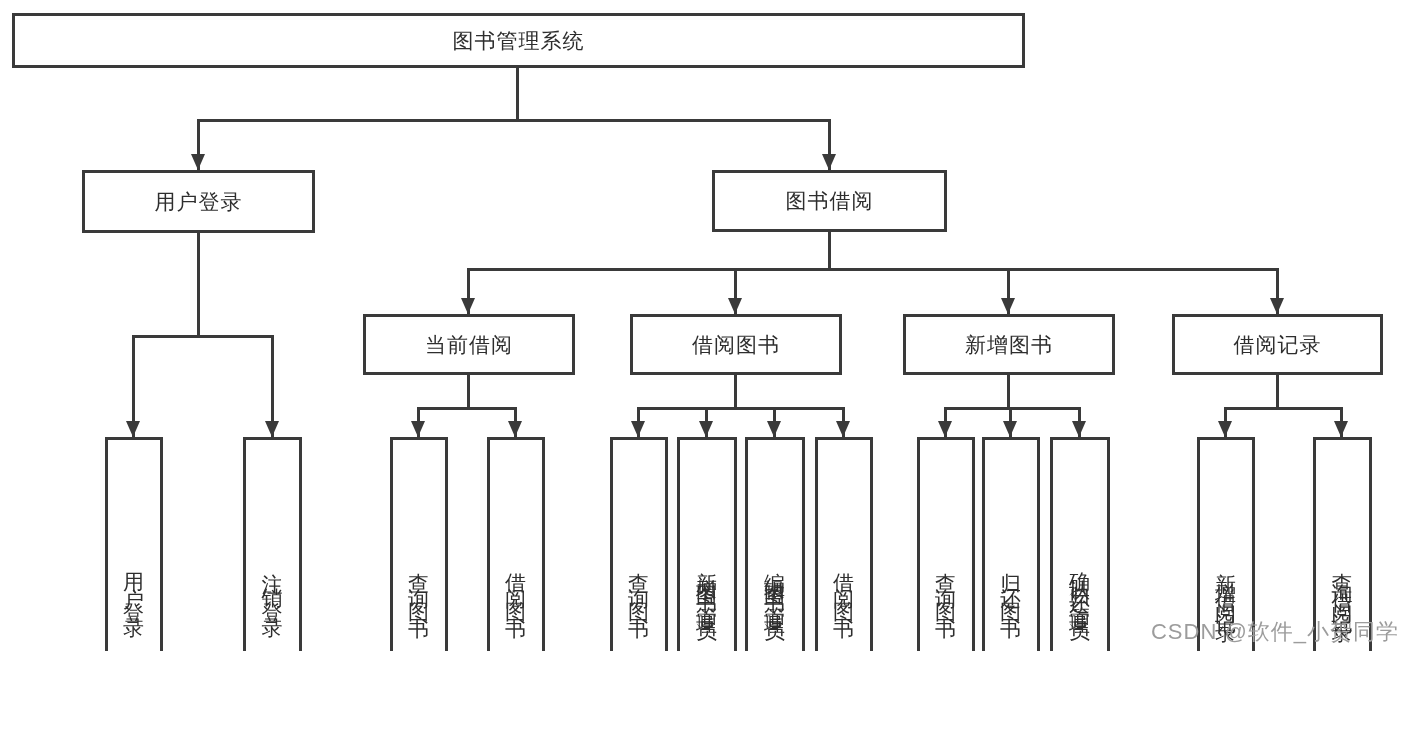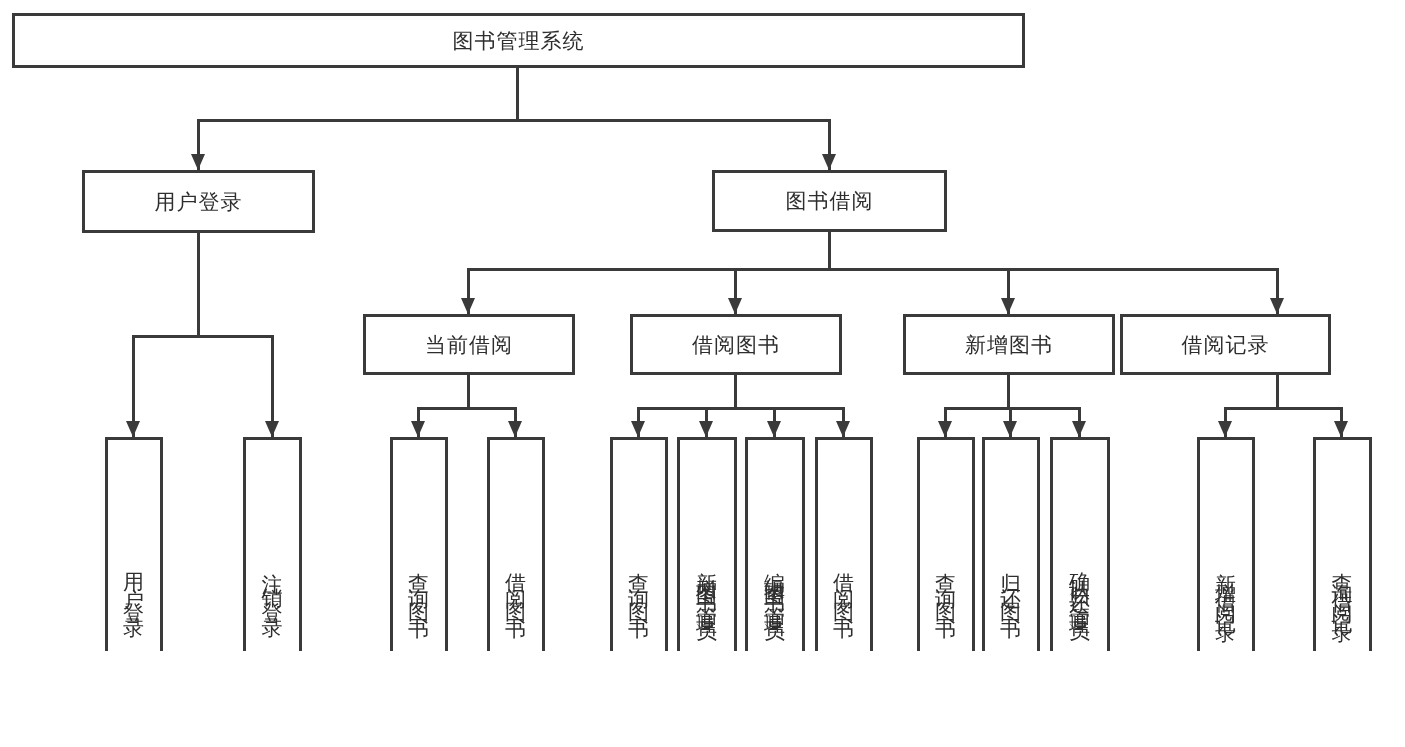--- a/index.html
+++ b/index.html
@@ -26,21 +26,21 @@
     font-size:21px;
     letter-spacing:1px;
     white-space:nowrap;
   }
   #root-box   {left:12px;  top:13px;  width:1013px; height:55px;}
   #user-login {left:82px;  top:170px; width:233px;  height:63px;}
   #book-mgmt  {left:712px; top:170px; width:235px;  height:62px;}
   #new-book-rec   {left:363px;  top:314px; width:212px; height:61px;}
   #book-borrow    {left:630px;  top:314px; width:212px; height:61px;}
   #current-borrow {left:903px;  top:314px; width:212px; height:61px;}
-  #borrow-records {left:1120px; top:314px; width:211px; height:61px;}
+  #borrow-records {left:1172px; top:314px; width:211px; height:61px;}
   
   .leaf{
     position:absolute;
     top:437px;height:298px;
     box-sizing:border-box;
     border:3px solid var(--line);
     background:#ffffff;
     display:flex;align-items:center;justify-content:center;
     color:var(--text);
     font-size:21px;
@@ -221,14 +221,15 @@
     <span>确认归还（管理员）</span>
   </div>
 
   <div class="leaf ls-m" id="leaf-e1">
     <span>新增借阅记录</span>
   </div>
   <div class="leaf ls-m" id="leaf-e2">
     <span>查询借阅记录</span>
   </div>
 
+  <div class="watermark">CSDN @软件_小贺同学</div>
 
 </div>
 
 </body></html>

